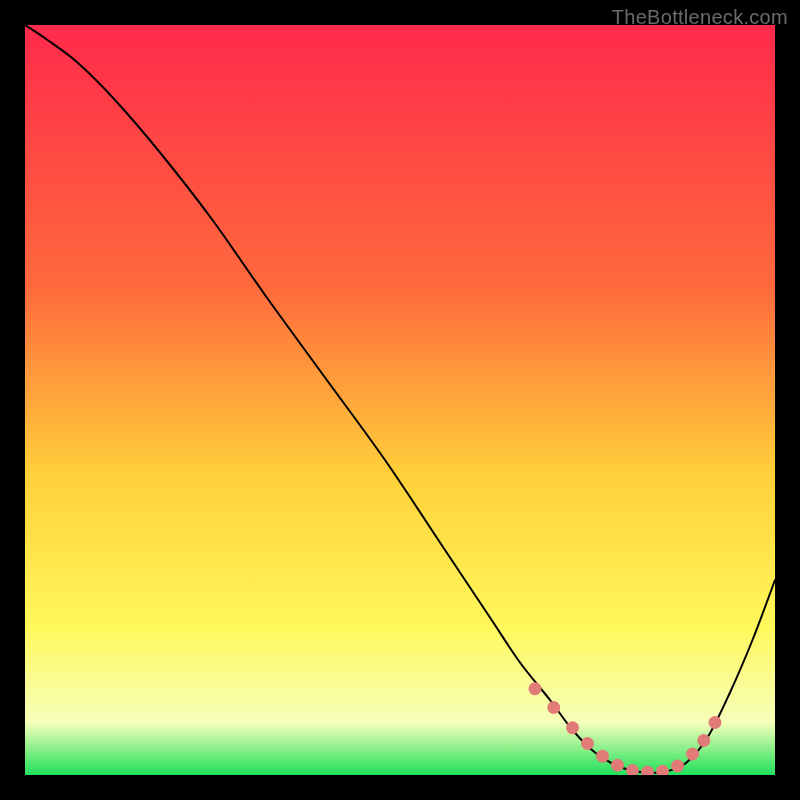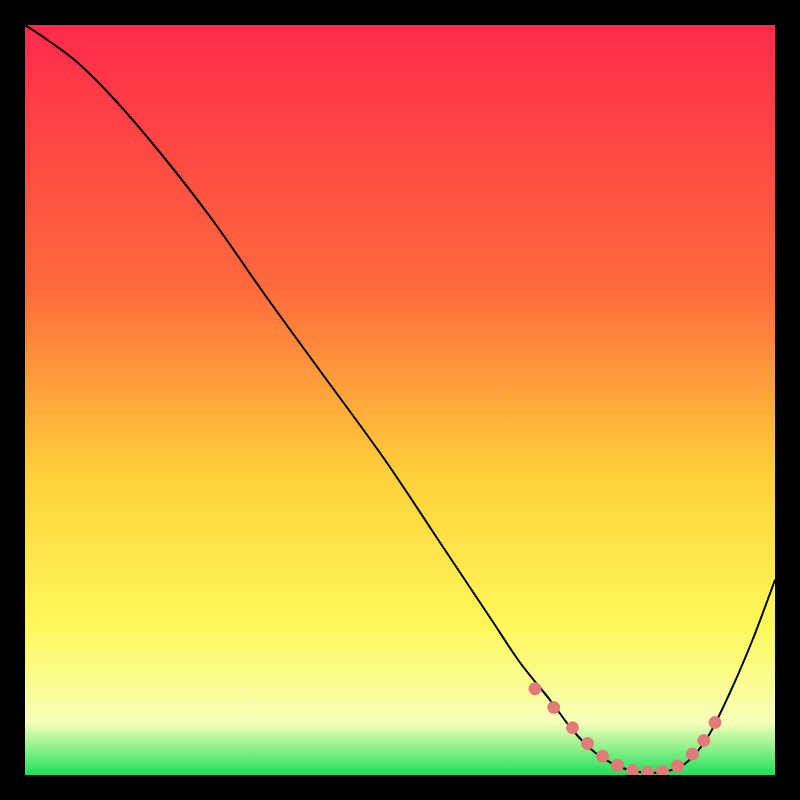--- a/index.html
+++ b/index.html
@@ -36,20 +36,21 @@
   }
   .plot svg {
     display: block;
   }
 </style>
 </head>
 <body>
 
 <div class="frame">
 
+  <div class="watermark">TheBottleneck.com</div>
 
   <div class="plot">
     <svg id="chart-svg" width="750" height="750" viewBox="0 0 750 750">
       <defs>
         <linearGradient id="bg-grad" x1="0" y1="0" x2="0" y2="1">
           <stop id="g0" offset="0%" stop-color="#ff2a4b"></stop>
           <stop id="g1" offset="35%" stop-color="#ff6a3c"></stop>
           <stop id="g2" offset="60%" stop-color="#ffd03a"></stop>
           <stop id="g3" offset="80%" stop-color="#fff85a"></stop>
           <stop id="g4" offset="93%" stop-color="#f6ffba"></stop>

